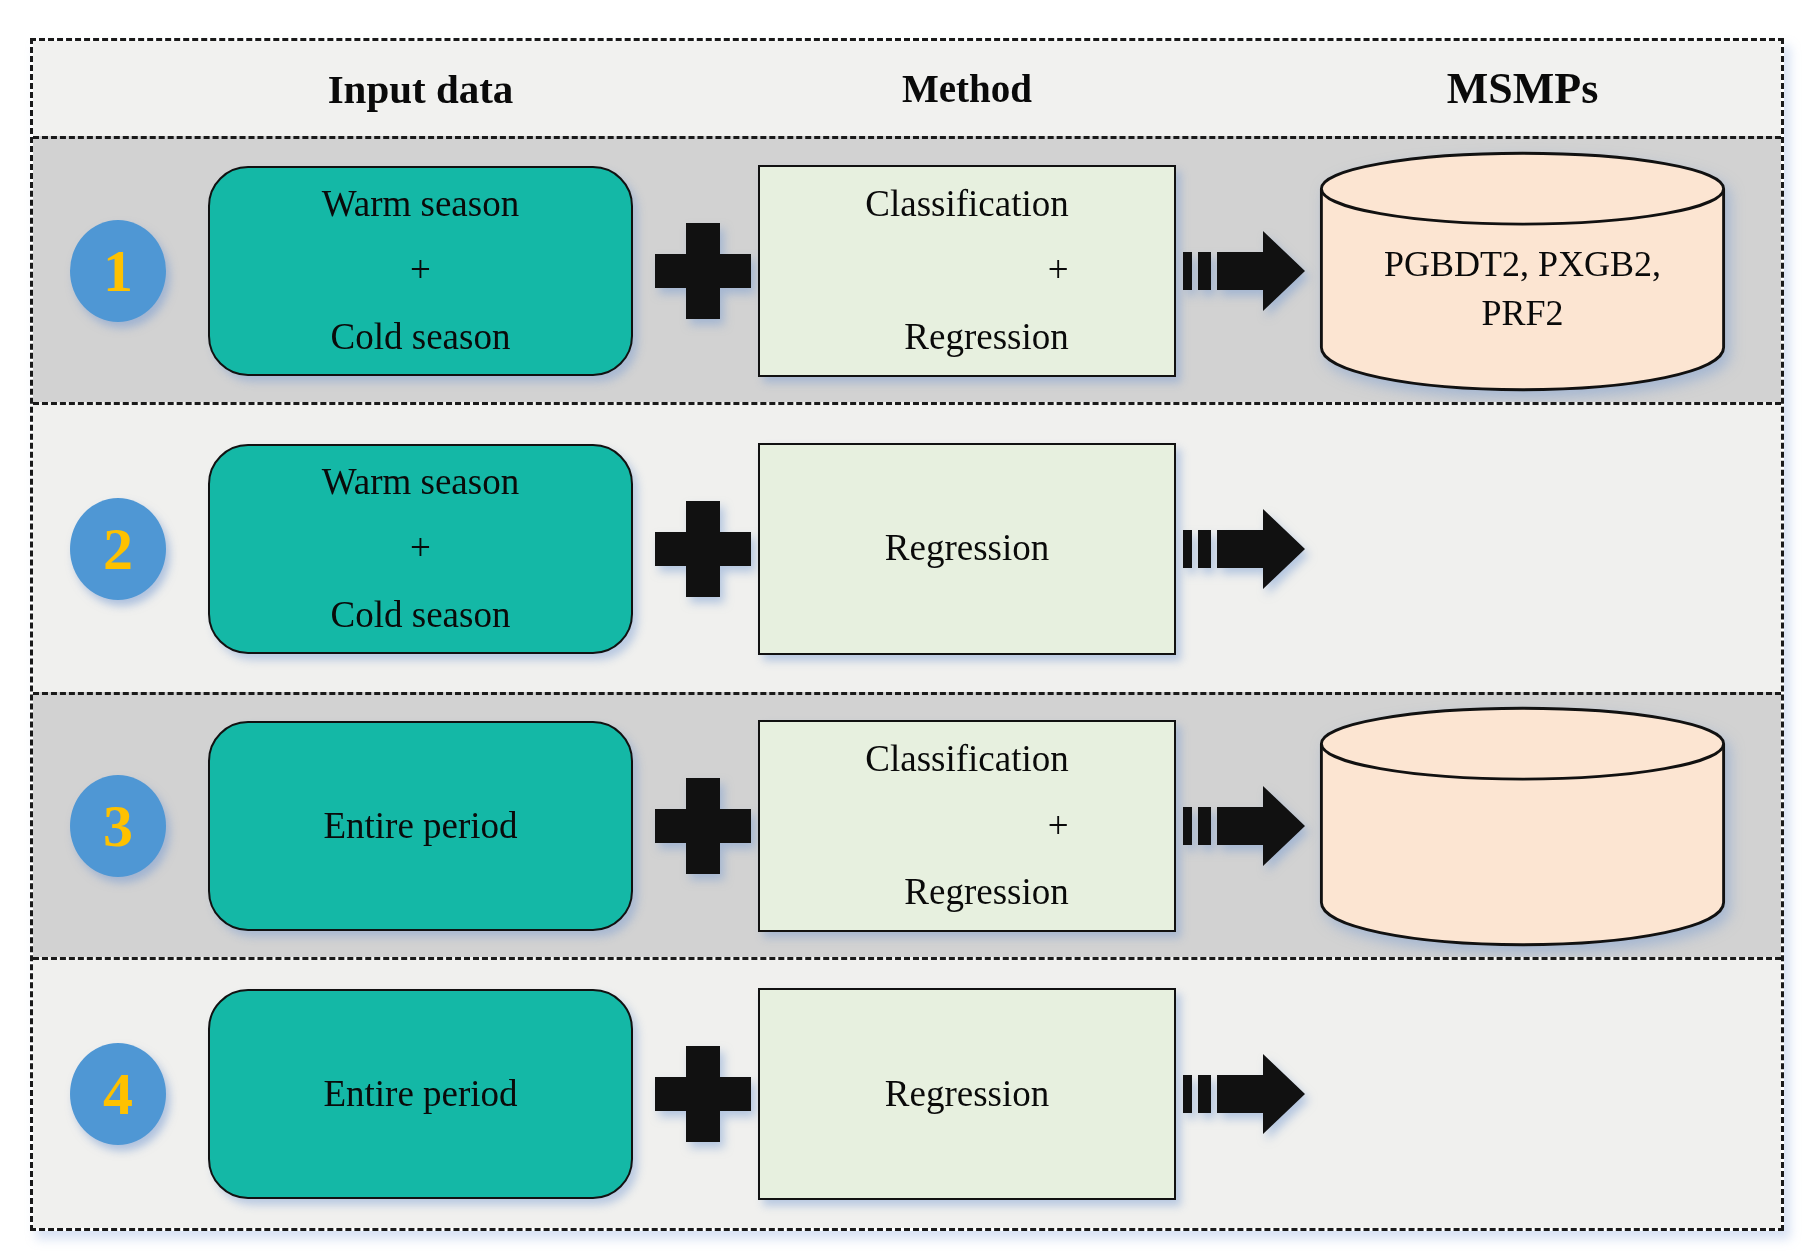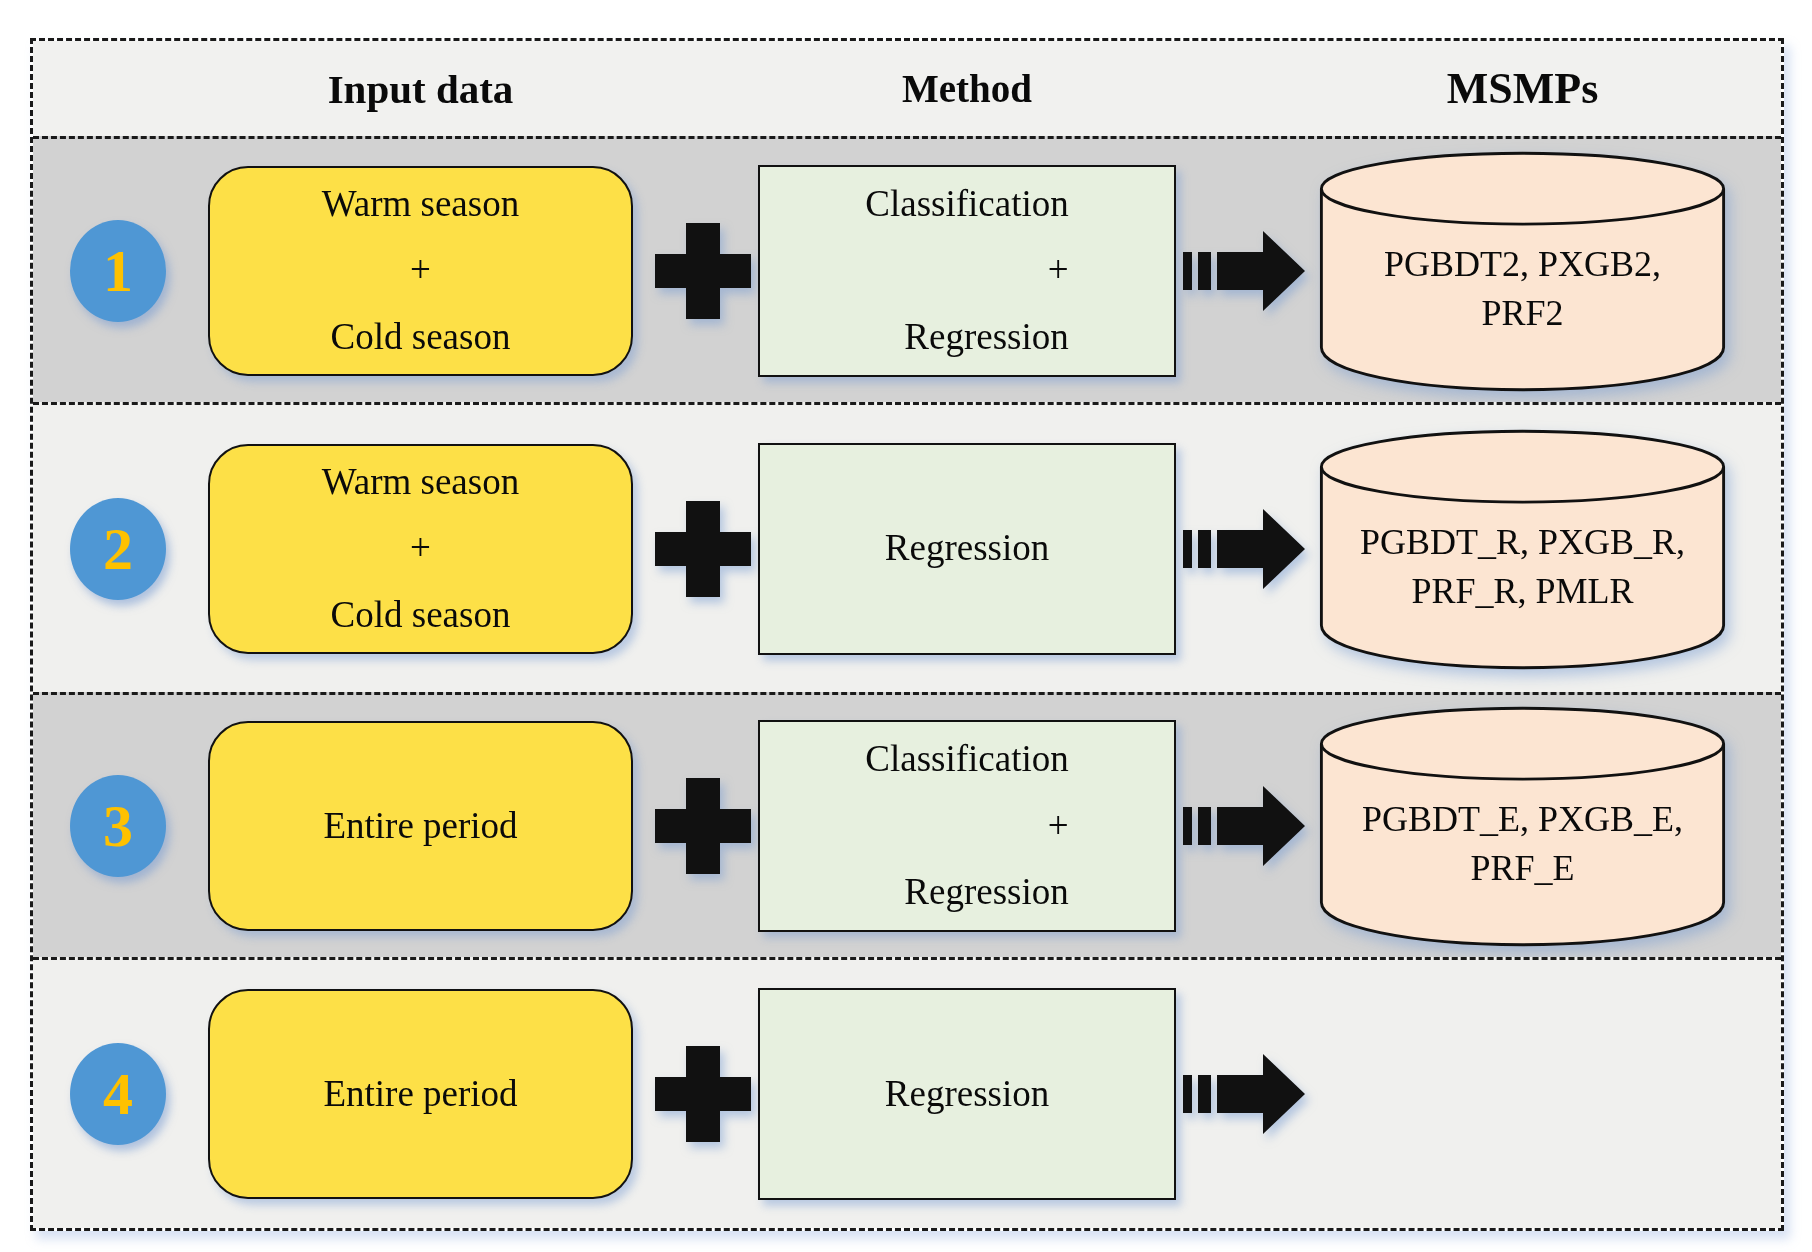--- a/index.html
+++ b/index.html
@@ -21,21 +21,21 @@
   .h-method{left:725px;width:418px;font-size:39px;font-family:Liberation Serif, serif;}
   .h-msmps{left:1286px;width:407px;font-size:44px;}
 
   .vcenter{position:absolute;top:50%;transform:translateY(-50%);}
 
   .num-circle{left:37px;width:96px;height:102px;border-radius:50%;background:#4f97d4;
               display:flex;align-items:center;justify-content:center;
               box-shadow:4px 6px 8px rgba(120,155,210,.55);}
   .num-circle span{font-size:60px;font-weight:bold;color:#fec100;line-height:1;}
 
-  .input-box{left:175px;width:425px;height:210px;background:#fde047;border:2.5px solid #111;
+  .input-box{left:175px;width:425px;height:210px;background:#14b8a6;border:2.5px solid #111;
              border-radius:40px;box-sizing:border-box;display:flex;align-items:center;justify-content:center;
              text-align:center;font-size:37px;white-space:pre-line;line-height:1.8;
              box-shadow:5px 6px 8px rgba(120,155,210,.45);}
   .method-box{left:725px;width:418px;height:212px;background:#e7f0df;border:2.5px solid #111;
               box-sizing:border-box;display:flex;align-items:center;justify-content:center;
               text-align:right;font-size:37px;white-space:pre-line;line-height:1.8;
               box-shadow:5px 6px 8px rgba(120,155,210,.45);}
 
   .plus{left:622px;width:96px;height:96px;filter:drop-shadow(4px 6px 5px rgba(120,155,210,.5));}
   .arrow{left:1150px;width:124px;height:92px;filter:drop-shadow(4px 6px 5px rgba(120,155,210,.5));}
@@ -102,28 +102,20 @@
           </svg>
       </div>
       <div class="vcenter method-box">Regression</div>
       <div class="vcenter arrow">
         <svg viewBox="0 0 124 92">
             <rect x="0" y="27" width="9" height="38" fill="#111"></rect>
             <rect x="15" y="27" width="13" height="38" fill="#111"></rect>
             <polygon points="34,27 80,27 80,6 122,46 80,86 80,65 34,65" fill="#111"></polygon>
           </svg>
       </div>
-      <div class="vcenter cylinder">
-        <svg viewBox="0 0 425 252">
-          <path d="M2.5,40 V206 C2.5,231 96,250 212.5,250 C329,250 422.5,231 422.5,206 V40" fill="#fce5d2" stroke="#111" stroke-width="3"></path>
-          <ellipse cx="212.5" cy="40" rx="210" ry="37" fill="#fce5d2" stroke="#111" stroke-width="3"></ellipse>
-        </svg>
-        <div class="cyl-text">PGBDT_R, PXGB_R,
-PRF_R, PMLR</div>
-      </div>
     </div>
 
     <div class="row row--dark r3">
       <div class="vcenter num-circle">
         <span>3</span>
       </div>
       <div class="vcenter input-box">Entire period</div>
       <div class="vcenter plus">
         <svg viewBox="0 0 96 96">
             <path d="M31,0 h34 v31 h31 v34 h-31 v31 h-34 v-31 h-31 v-34 h31 z" fill="#111"></path>
@@ -137,22 +129,20 @@
             <rect x="0" y="27" width="9" height="38" fill="#111"></rect>
             <rect x="15" y="27" width="13" height="38" fill="#111"></rect>
             <polygon points="34,27 80,27 80,6 122,46 80,86 80,65 34,65" fill="#111"></polygon>
           </svg>
       </div>
       <div class="vcenter cylinder">
         <svg viewBox="0 0 425 252">
           <path d="M2.5,40 V206 C2.5,231 96,250 212.5,250 C329,250 422.5,231 422.5,206 V40" fill="#fce5d2" stroke="#111" stroke-width="3"></path>
           <ellipse cx="212.5" cy="40" rx="210" ry="37" fill="#fce5d2" stroke="#111" stroke-width="3"></ellipse>
         </svg>
-        <div class="cyl-text">PGBDT_E, PXGB_E,
-PRF_E</div>
       </div>
     </div>
 
     <div class="row row--light r4">
       <div class="vcenter num-circle">
         <span>4</span>
       </div>
       <div class="vcenter input-box">Entire period</div>
       <div class="vcenter plus">
         <svg viewBox="0 0 96 96">

